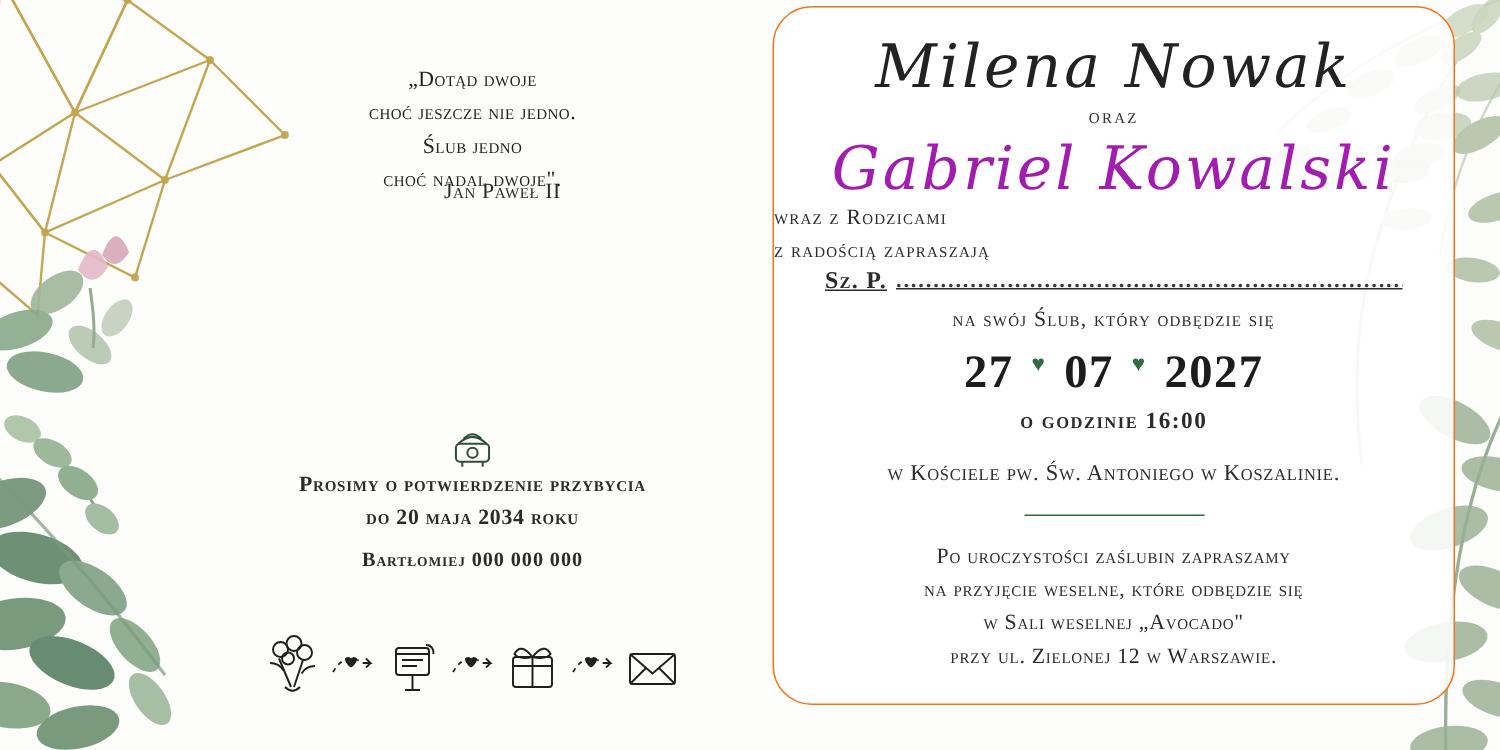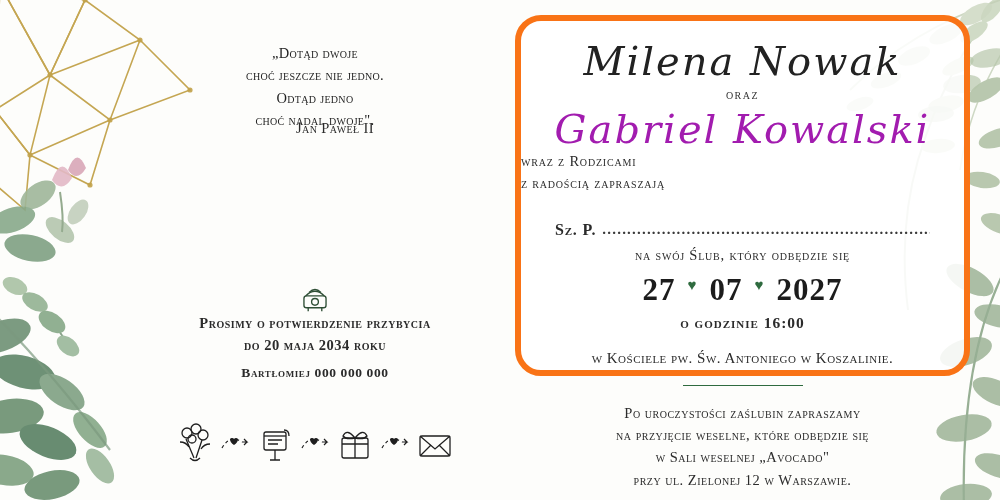--- a/index.html
+++ b/index.html
@@ -89,24 +89,24 @@
     display: flex;
     align-items: center;
     gap: 4px;
   }
   .icon-row .ic { width: 42px; height: 44px; }
   .icon-row .arrow { width: 30px; height: 20px; }
 
   
   .card {
     position: absolute;
-    left: 515px; top: 15px;
-    width: 455px; height: 361px;
+    left: 515px; top: 4px;
+    width: 455px; height: 466px;
     background: rgba(255,255,255,0.88);
-    border: 6px solid #f97316;
+    border: 1px solid #f97316;
     border-radius: 26px;
     box-shadow: 0 0 0 0 rgba(0,0,0,0);
   }
 
   .names {
     text-align: center;
     font-family: "DejaVu Serif", serif;
     font-style: italic;
     font-weight: 400;
   }
@@ -136,28 +136,28 @@
 
   .with-parents {
     text-align: left;
     font-size: 14.5px;
     font-variant: small-caps;
     letter-spacing: 0.8px;
     line-height: 1.5;
   }
 
   .guest-line {
-    margin-top: 26px;
     padding: 0 34px;
     display: flex;
     align-items: center;
     font-size: 16px;
     font-variant: small-caps;
     letter-spacing: 0.8px;
     font-weight: 600;
+    text-decoration: underline;
   }
   .guest-label { white-space: nowrap; margin-right: 6px; }
   .guest-dots {
     flex: 1;
     overflow: hidden;
     white-space: nowrap;
     font-size: 15px;
     letter-spacing: 1.2px;
     color: #3a3a3a;
     margin-bottom: 1px;
@@ -331,21 +331,21 @@
         </g>
       </g>
     </svg>
   </div>
 
   <div class="left-panel">
 
     <div class="quote">
       <div class="quote-line">„Dotąd dwoje</div>
       <div class="quote-line">choć jeszcze nie jedno.</div>
-      <div class="quote-line">Odtąd jedno</div>
+      <div class="quote-line">Ślub jedno</div>
       <div class="quote-line">choć nadal dwoje".</div>
     </div>
 
     <div class="quote-author">Jan Paweł II</div>
 
     <div class="phone-icon">
       <svg viewBox="0 0 40 34" xmlns="http://www.w3.org/2000/svg" fill="none" stroke="#2f4f36" stroke-width="1.6">
         <rect x="7" y="14" width="26" height="14" rx="3"></rect>
         <path d="M9 14 q11 -11 22 0"></path>
         <circle cx="20" cy="21" r="4"></circle>

